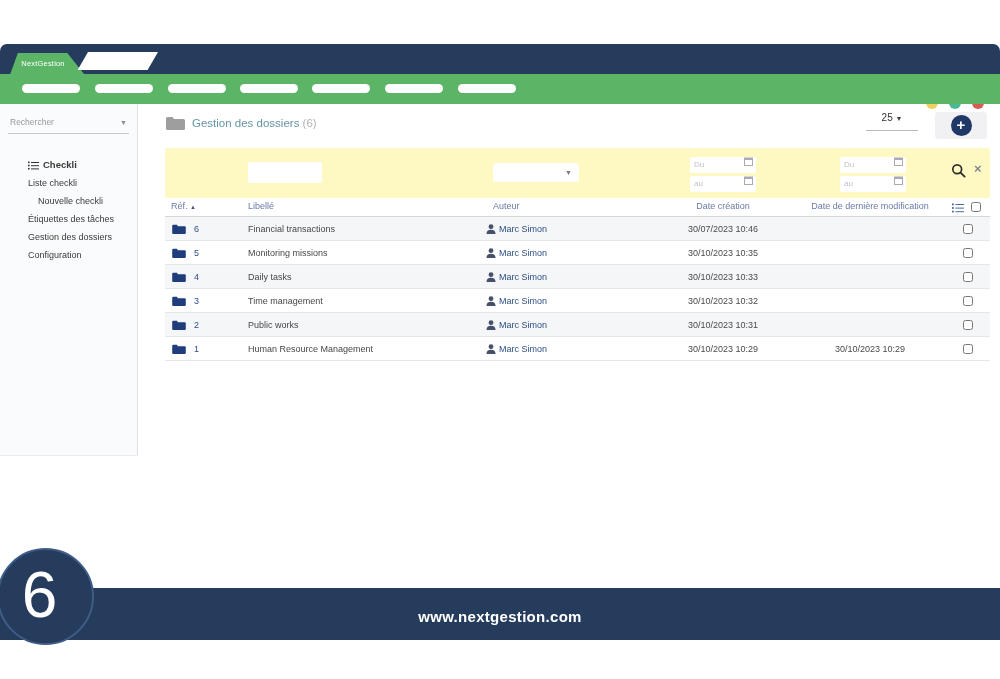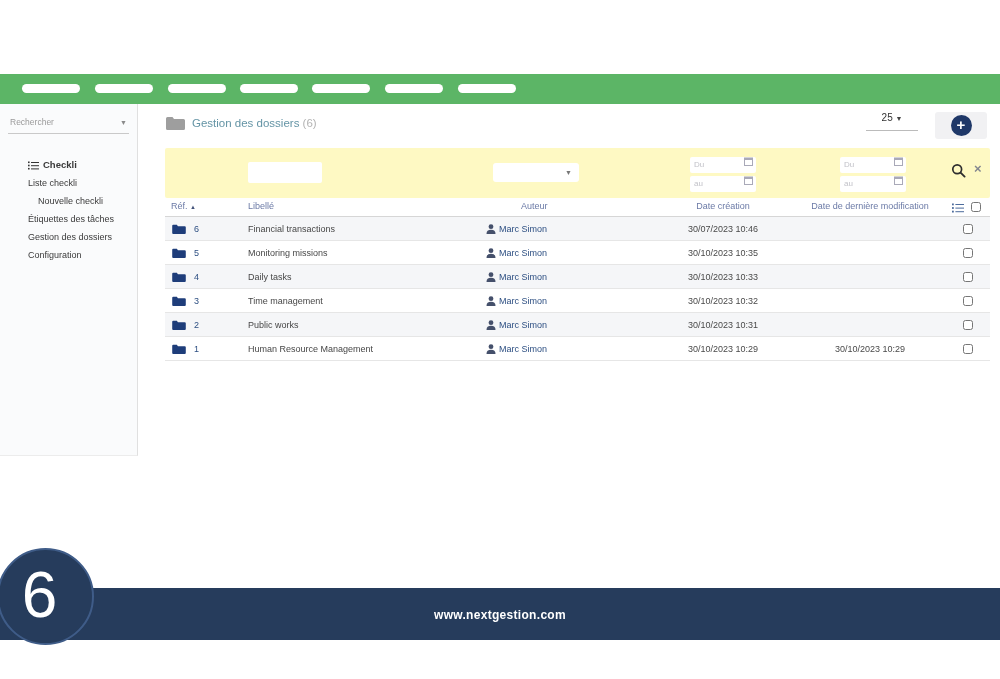--- a/index.html
+++ b/index.html
@@ -67,21 +67,21 @@
   .cal-icon { position:absolute; right:3px; top:4px; pointer-events:none; }
   .search-btn { position:absolute; left:786px; top:15px; cursor:pointer; }
   .clear-btn { position:absolute; left:809px; top:14px; color:#84878f; font-size:13px;
                font-weight:bold; cursor:pointer; line-height:1; }
 
   .header-row { position:relative; height:19px; border-bottom:1px solid #d6d6d6; }
   .hcell { position:absolute; top:3px; font-size:9px; color:#6b7aa6; white-space:nowrap; }
   .sort-arrow { font-size:6px; color:#43537a; }
   .hc-ref { left:6px; }
   .hc-label { left:83px; }
-  .hc-author { left:328px;margin-left:28px; }
+  .hc-author { left:328px; }
   .hc-created { left:520px; width:76px; text-align:center; }
   .hc-modified { left:638px; width:134px; text-align:center; }
   .hc-listicon { position:absolute; left:787px; top:5px; cursor:pointer; }
   .hc-check { position:absolute; left:806px; top:4px; }
 
   .row { position:relative; height:24px; border-bottom:1px solid #e6e6e6; background:#fff; }
   .row.alt { background:#f5f6f8; }
   .cell { position:absolute; top:7px; font-size:9px; white-space:nowrap; }
   .c-folder { position:absolute; left:7px; top:7px; }
   .c-ref { left:29px; color:#2d4f82; cursor:pointer; }
@@ -90,32 +90,43 @@
   .c-author { left:334px; color:#2d4f82; cursor:pointer; }
   .c-created { left:520px; width:76px; text-align:center; color:#4a4a4a; }
   .c-modified { left:638px; width:134px; text-align:center; color:#4a4a4a; }
   .c-check { position:absolute; left:798px; top:7px; }
 
   .cbox { width:10px; height:10px; accent-color:#2d4f82; cursor:pointer; }
 
   
   .footer { position:absolute; left:0; top:588px; width:1000px; height:52px; background:#263c5c; }
   .footer-url { position:absolute; left:0; width:100%; top:20px; text-align:center; color:#fff;
-                font-size:12px; font-weight:bold; letter-spacing:.3px; }
+                font-size:15px; font-weight:bold; letter-spacing:.3px; }
   .badge { position:absolute; left:-3px; top:548px; width:97px; height:97px; border-radius:50%;
            background:#263c5c; border:2px solid #3f5c88; z-index:5;
            display:flex; align-items:center; justify-content:center; }
   .badge span { color:#fff; font-size:64px; font-weight:normal; line-height:1;
                 transform:translate(-6px,-2px); }
 </style>
 </head>
 <body>
 
 <div class="canvas">
 
+  <div class="topbar">
+    <div class="brand-tab">
+      <span>NextGestion</span>
+    </div>
+    <div class="white-tab"></div>
+    <div class="dots">
+      <div class="dot" style="background:#efd05f"></div>
+      <div class="dot" style="background:#4ab897"></div>
+      <div class="dot" style="background:#d95b52"></div>
+    </div>
+  </div>
 
   <div class="greenbar">
     <div class="pill" style="left:22px"></div>
     <div class="pill" style="left:95px"></div>
     <div class="pill" style="left:168px"></div>
     <div class="pill" style="left:240px"></div>
     <div class="pill" style="left:312px"></div>
     <div class="pill" style="left:385px"></div>
     <div class="pill" style="left:458px"></div>
   </div>

